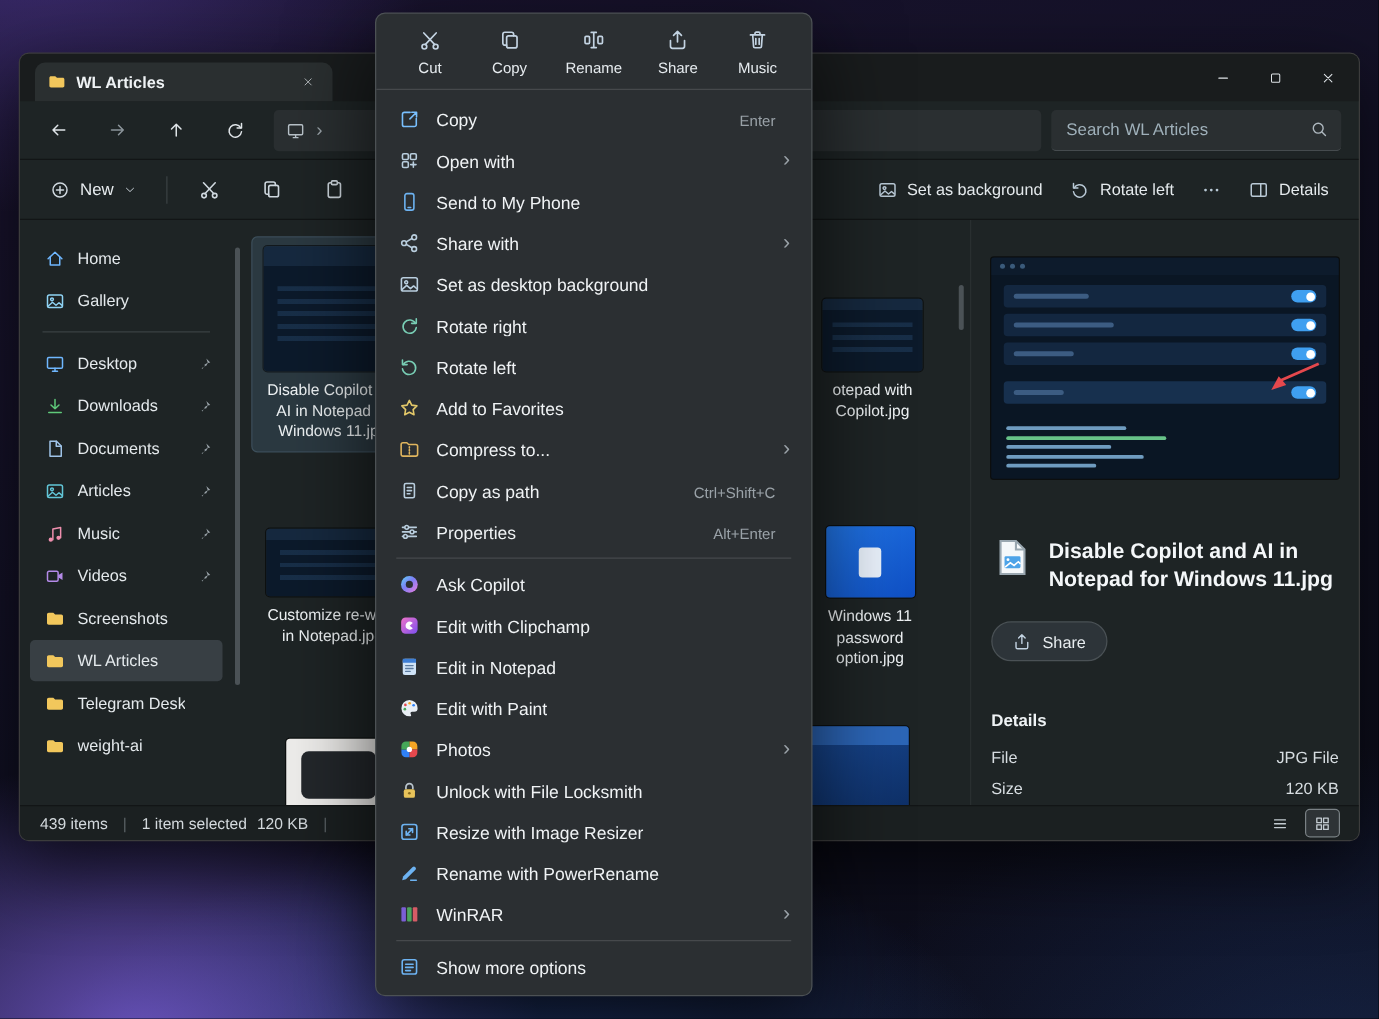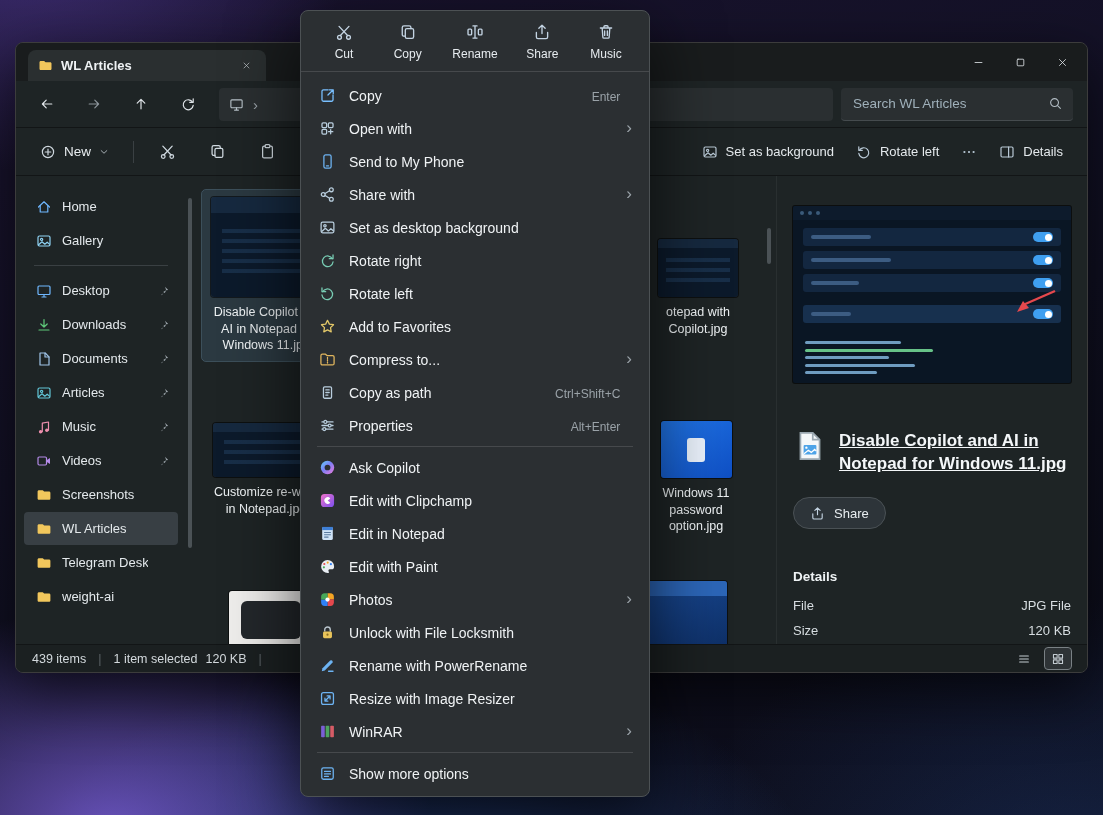--- a/index.html
+++ b/index.html
@@ -103,21 +103,21 @@
   .srow .tbar{height:4px;border-radius:2px;background:#3c5c82;}
   .w60{width:60px;}.w80{width:80px;}.w48{width:48px;}.w40{width:40px;}
   .tgl{margin-left:auto;width:20px;height:10px;border-radius:5px;background:#3f9ff0;position:relative;flex:0 0 auto;}
   .tgl::after{content:'';position:absolute;right:1.5px;top:1.5px;width:7px;height:7px;border-radius:50%;background:#fff;}
   .srow.hl{margin-top:8px;background:#17304e;}
   .shot-arrow{position:absolute;right:12px;top:82px;width:60px;height:26px;}
   .shot-about{position:absolute;left:12px;bottom:9px;display:flex;flex-direction:column;gap:4.5px;}
   .shot-about i{display:block;height:3px;border-radius:2px;background:#6f9cc0;}
   .pv-head{margin-top:46px;display:flex;gap:12px;align-items:flex-start;}
   .pv-fileicon svg{width:34px;height:34px;}
-  .pv-name{font-size:17px;font-weight:bold;line-height:23px;color:#f4f7f9;text-decoration:underline;}
+  .pv-name{font-size:17px;font-weight:bold;line-height:23px;color:#f4f7f9;}
   .share-btn{margin-top:22px;height:32px;display:inline-flex;align-items:center;gap:9px;padding:0 16px;
     border-radius:16px;background:#2d3439;border:1px solid #4a5155;color:#e8edf0;font-size:13px;font-family:inherit;}
   .share-btn svg{width:15px;height:15px;color:#c3d3e2;}
   .pv-details-title{margin-top:40px;font-size:13.5px;font-weight:bold;color:#eef2f4;}
   .pv-props{margin-top:14px;display:flex;flex-direction:column;gap:10px;}
   .pv-prop{display:flex;justify-content:space-between;font-size:13px;color:#d7dde1;}
   
   .statusbar{height:28px;background:#1b2021;border-top:1px solid #121516;display:flex;align-items:center;
     padding:0 16px;gap:12px;font-size:12.5px;color:#d3d9dd;flex:0 0 auto;}
   .sb-sep{color:#5a6165;}
@@ -922,38 +922,38 @@
           </span>
     <span class="mi-label">Unlock with File Locksmith</span>
     <span class="mi-right">
       <span class="mi-shortcut"></span>
       <span class="mi-chevron" style="visibility: hidden;">›</span>
     </span>
   </div>
         <div class="menu-item">
     <span class="mi-icon" style="color: rgb(109, 179, 242);">
             <svg viewBox="0 0 16 16" fill="none" stroke="currentColor" stroke-width="1.2" stroke-linecap="round" stroke-linejoin="round">
+              <rect x="2.4" y="2.4" width="11.2" height="11.2" rx="1.8"></rect>
+              <path d="M5.6 10.4l4.8-4.8M10.4 5.6H7.6M10.4 5.6v2.8M5.6 10.4h2.8M5.6 10.4V7.6"></path>
+            </svg>
+          </span>
+    <span class="mi-label">Resize with Image Resizer</span>
+    <span class="mi-right">
+      <span class="mi-shortcut"></span>
+      <span class="mi-chevron" style="visibility: hidden;">›</span>
+    </span>
+  </div>
+        <div class="menu-item">
+    <span class="mi-icon" style="color: rgb(109, 179, 242);">
+            <svg viewBox="0 0 16 16" fill="none" stroke="currentColor" stroke-width="1.2" stroke-linecap="round" stroke-linejoin="round">
               <path d="M2.6 13.4l.7-2.8 7.2-7.2a1.3 1.3 0 0 1 1.8 0l.3.3a1.3 1.3 0 0 1 0 1.8l-7.2 7.2z" fill="currentColor" stroke="none"></path>
               <path d="M13.2 13.4H9"></path>
             </svg>
           </span>
     <span class="mi-label">Rename with PowerRename</span>
-    <span class="mi-right">
-      <span class="mi-shortcut"></span>
-      <span class="mi-chevron" style="visibility: hidden;">›</span>
-    </span>
-  </div>
-        <div class="menu-item">
-    <span class="mi-icon" style="color: rgb(109, 179, 242);">
-            <svg viewBox="0 0 16 16" fill="none" stroke="currentColor" stroke-width="1.2" stroke-linecap="round" stroke-linejoin="round">
-              <rect x="2.4" y="2.4" width="11.2" height="11.2" rx="1.8"></rect>
-              <path d="M5.6 10.4l4.8-4.8M10.4 5.6H7.6M10.4 5.6v2.8M5.6 10.4h2.8M5.6 10.4V7.6"></path>
-            </svg>
-          </span>
-    <span class="mi-label">Resize with Image Resizer</span>
     <span class="mi-right">
       <span class="mi-shortcut"></span>
       <span class="mi-chevron" style="visibility: hidden;">›</span>
     </span>
   </div>
         <div class="menu-item">
     <span class="mi-icon">
             <svg viewBox="0 0 16 16">
               <rect x="2" y="2.6" width="3.4" height="10.8" rx=".7" fill="#7b5fd6"></rect>
               <rect x="6.3" y="2.6" width="3.4" height="10.8" rx=".7" fill="#4da35f"></rect>

